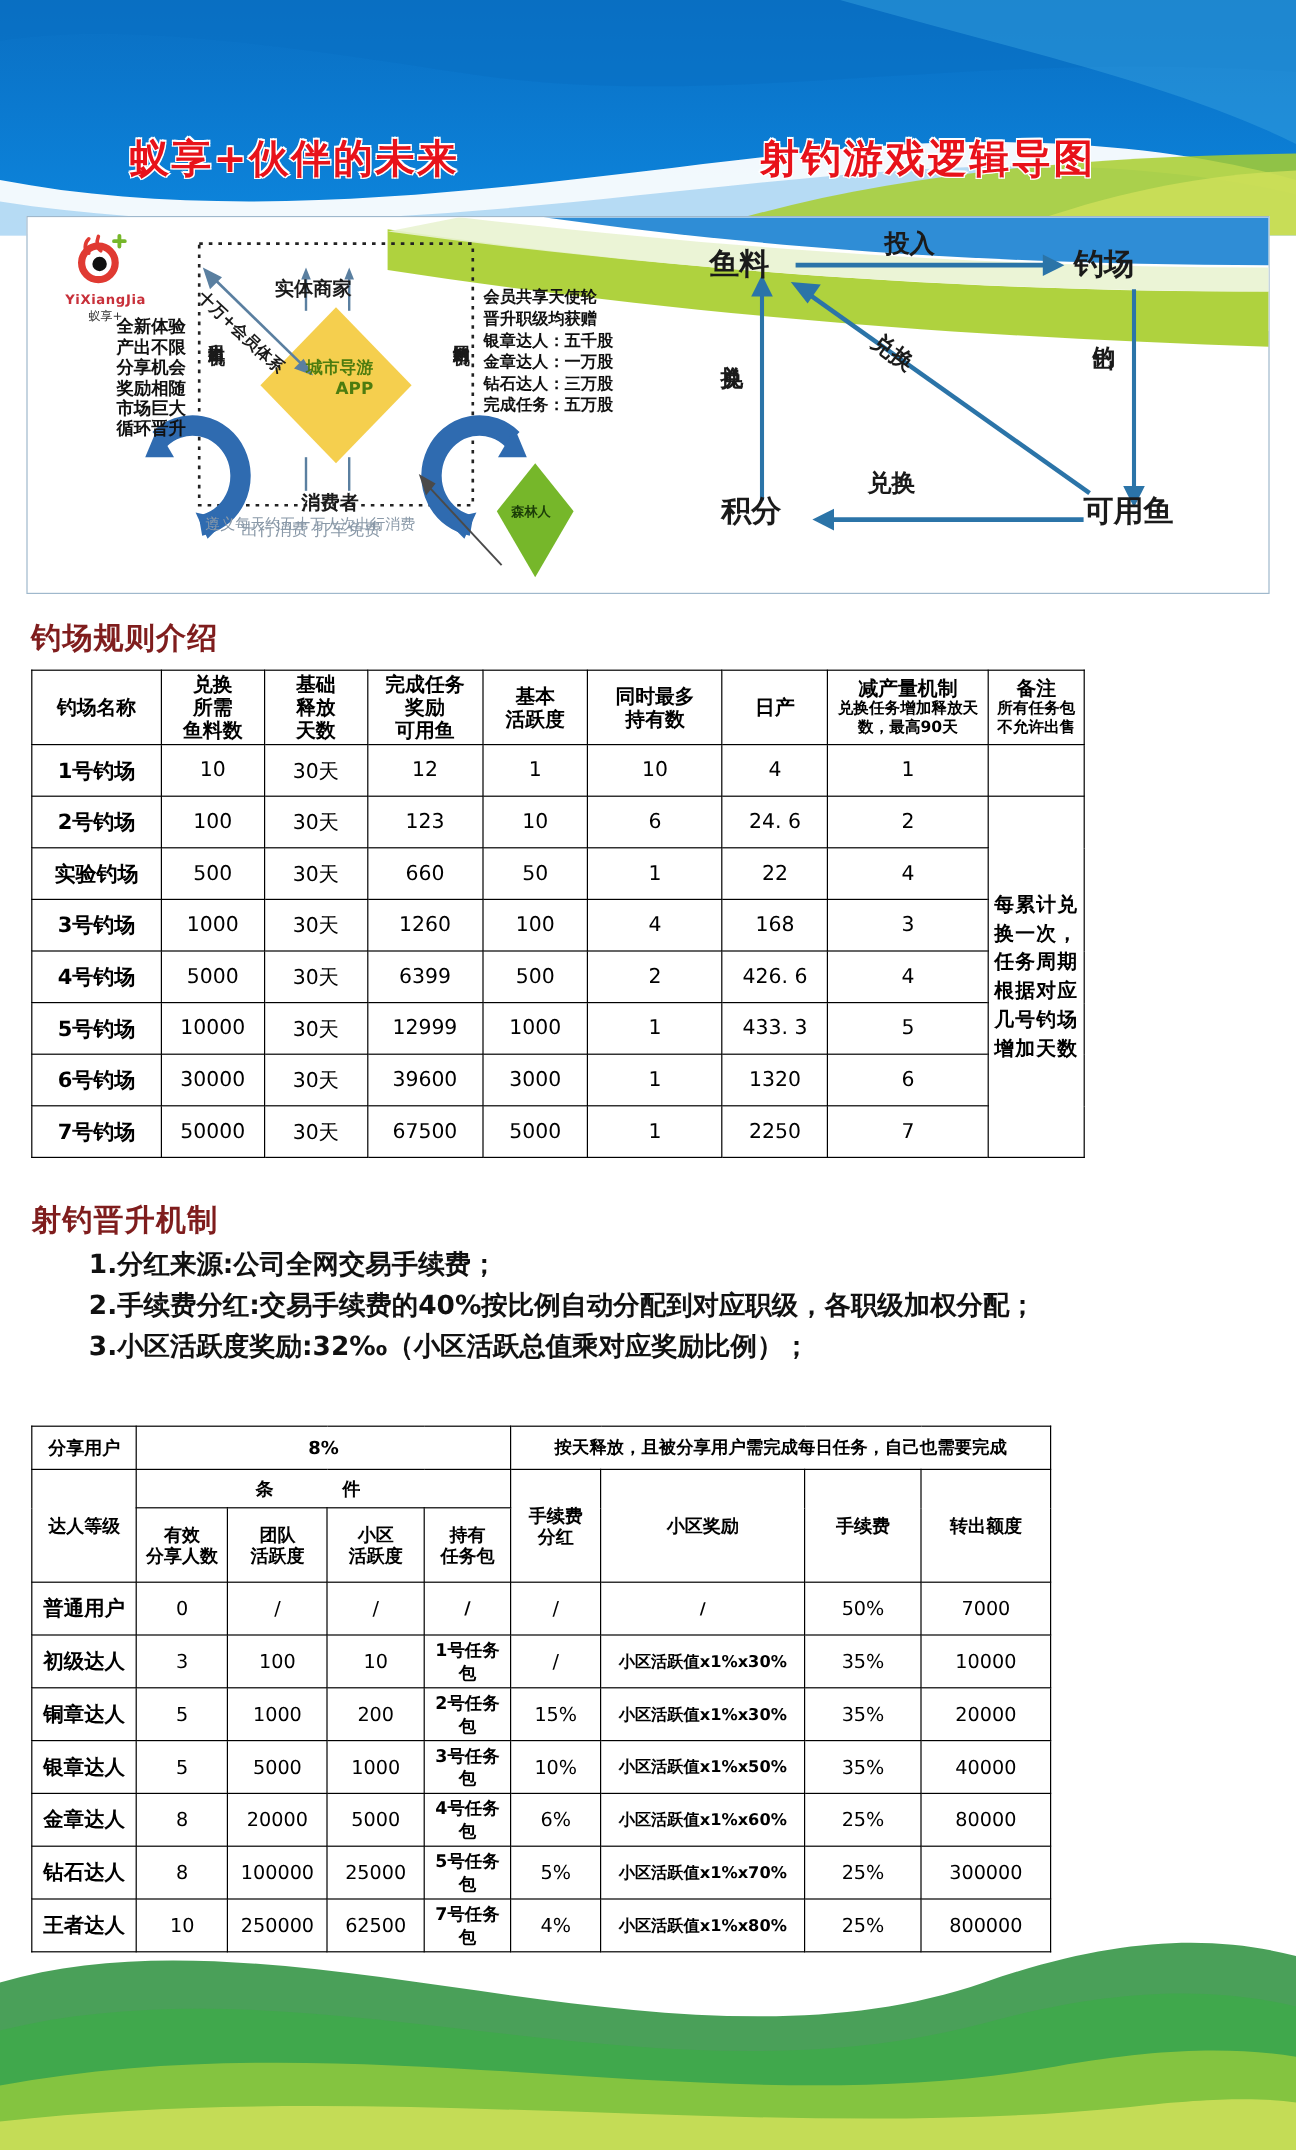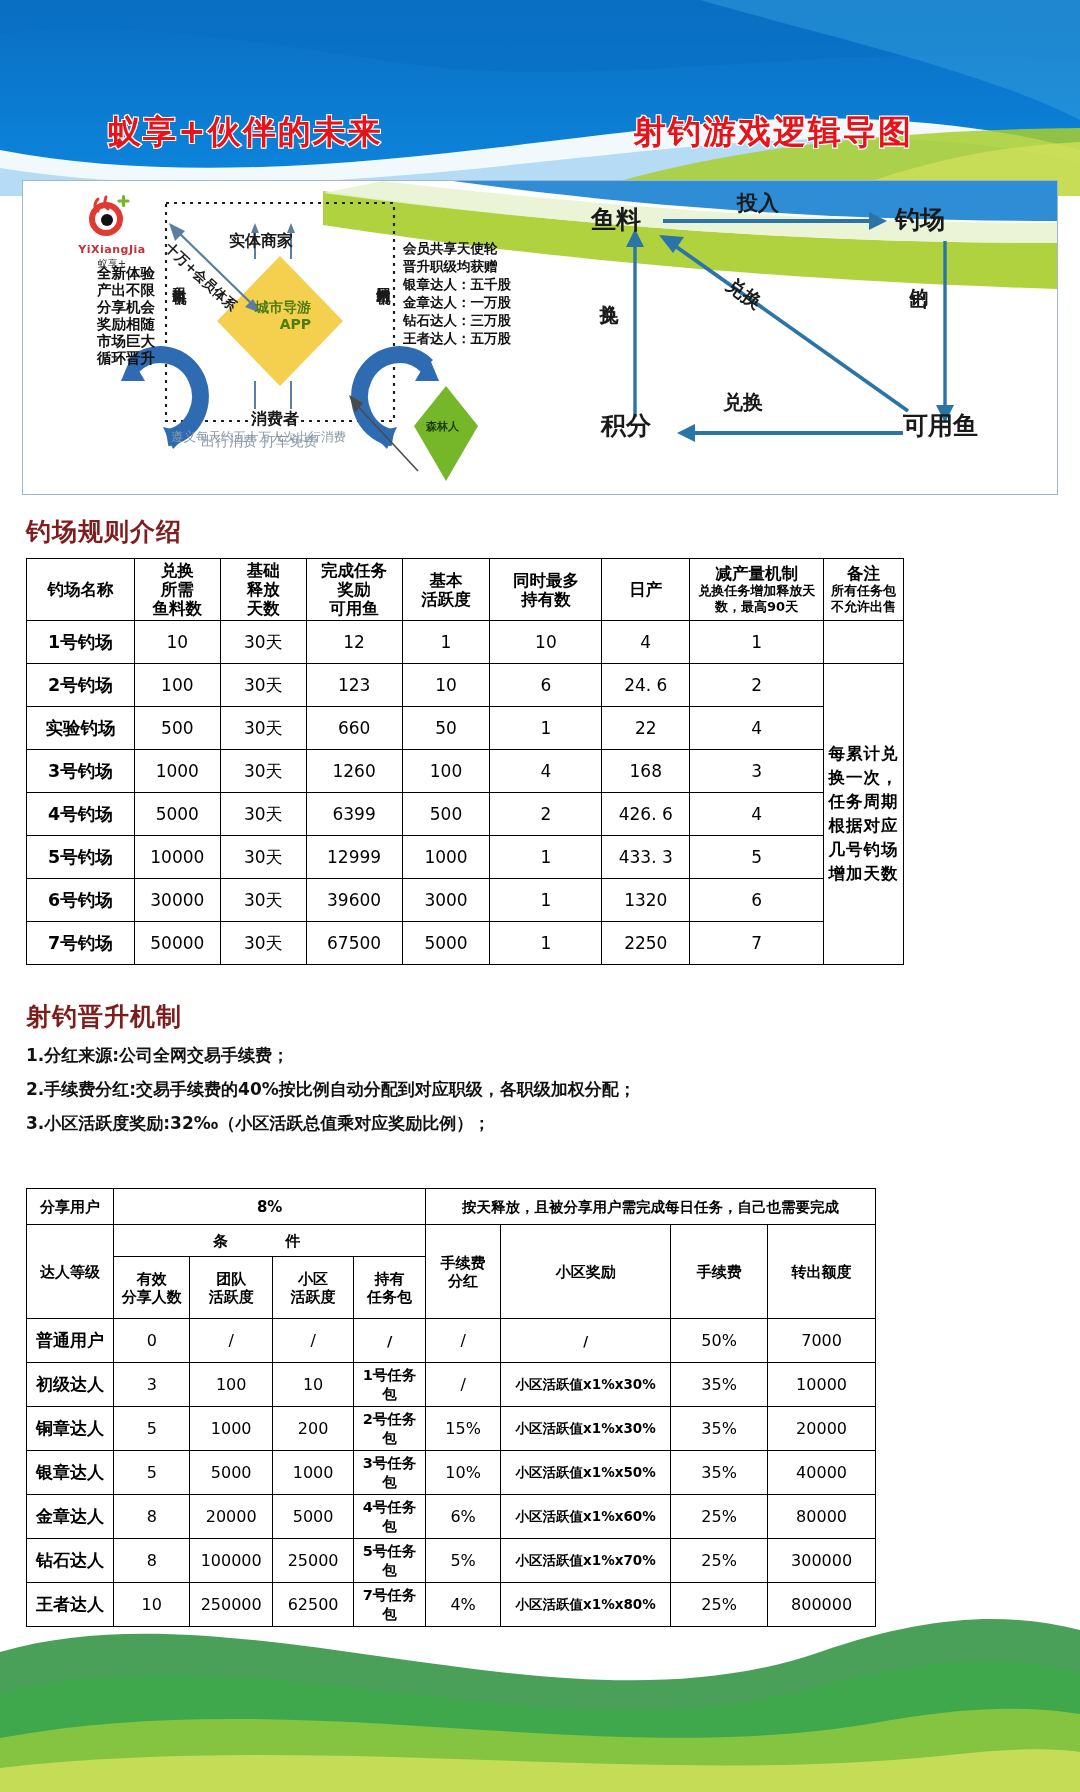--- a/index.html
+++ b/index.html
@@ -45,21 +45,21 @@
   .diag-svg { position: absolute; left: 0; top: 0; }
   .dtxt {
     position: absolute; white-space: nowrap;
     font-family: "DejaVu Sans", "Liberation Sans", sans-serif;
     color: #1a1a1a;
   }
   .dtxt-gray { color: #8a99a8; }
   .vtext { writing-mode: vertical-rl; text-orientation: upright; letter-spacing: 1px; }
 
   
-  .logo-wrap { position: absolute; left: 44px; top: 12px; width: 90px; text-align: center; }
+  .logo-wrap { position: absolute; left: 20px; top: 12px; width: 90px; text-align: center; }
   .logo-name { font-size: 11px; font-weight: bold; color: #c8303a; letter-spacing: .5px; margin-top: 2px;}
   .logo-sub  { font-size: 10px; color: #333; margin-top: 1px; }
   .logo-bullets { font-size: 14.5px; line-height: 17px; color: #111; font-weight: 600; margin-top: 6px; text-align: right; padding-left: 2px;}
 
   .right-bullets { position: absolute; left: 380px; top: 58px; font-size: 13.5px; line-height: 18px; color: #111; font-weight: 600; }
 
   
   .section-head {
     position: absolute; font-size: 25px; font-weight: 900; color: #7f1d1d;
     letter-spacing: 1px; font-family: "DejaVu Sans", "Liberation Sans", sans-serif;
@@ -81,22 +81,22 @@
   #table-fishing th .sub { font-weight: 600; font-size: 13px; line-height: 16px; display:block; }
   #table-fishing td { font-size: 17px; height: 43px; }
   #table-fishing td.rowname { font-weight: 900; font-size: 17.5px; }
   #table-fishing td.note {
     font-weight: 900; font-size: 16.5px; line-height: 24px; letter-spacing: 1px;
   }
 
   
   .promo-list { position: absolute; left: 26px; top: 1038px; width: 900px; }
   .promo-list li {
-    list-style: none; font-size: 17px; line-height: 34px; color: #111;
-    font-weight: 600; white-space: nowrap;
+    list-style: none; font-size: 22px; line-height: 34px; color: #111;
+    font-weight: 600; white-space: nowrap; margin-left: 48px;
   }
 
   
   #table-levels { left: 26px; top: 1188px; width: 850px; }
   #table-levels th, #table-levels td { font-size: 15px; }
   #table-levels th { font-weight: 900; line-height: 18px; }
   #table-levels th.small { font-weight: 600; font-size: 14px; }
   #table-levels td { height: 44px; font-size: 16px; }
   #table-levels td.lv { font-weight: 900; font-size: 17px; }
   #table-levels td.reward { font-size: 13.5px; font-weight: 600; }
@@ -201,21 +201,21 @@
       </div>
   </div>
 
   <div class="right-bullets">
     <div id="right-bullets-holder">
         <div>会员共享天使轮</div>
         <div>晋升职级均获赠</div>
         <div>银章达人：五千股</div>
         <div>金章达人：一万股</div>
         <div>钻石达人：三万股</div>
-        <div>王者达人：五万股</div>
+        <div>完成任务：五万股</div>
       </div>
   </div>
 
   <div class="dtxt" style="left:206px; top:50px; font-size:16px; font-weight:700;">实体商家</div>
 
   <div class="dtxt" style="left:228px; top:118px; font-size:14px; font-weight:700; color:#4d7c0f; text-align:right; width:60px; line-height:17px; white-space:pre;">城市导游
 APP</div>
 
   <div class="dtxt" style="left:228px; top:228px; font-size:16px; font-weight:700;">消费者</div>
   <div class="dtxt dtxt-gray" style="left:178px; top:252px; font-size:14px;">出行消费   打车免费</div>

